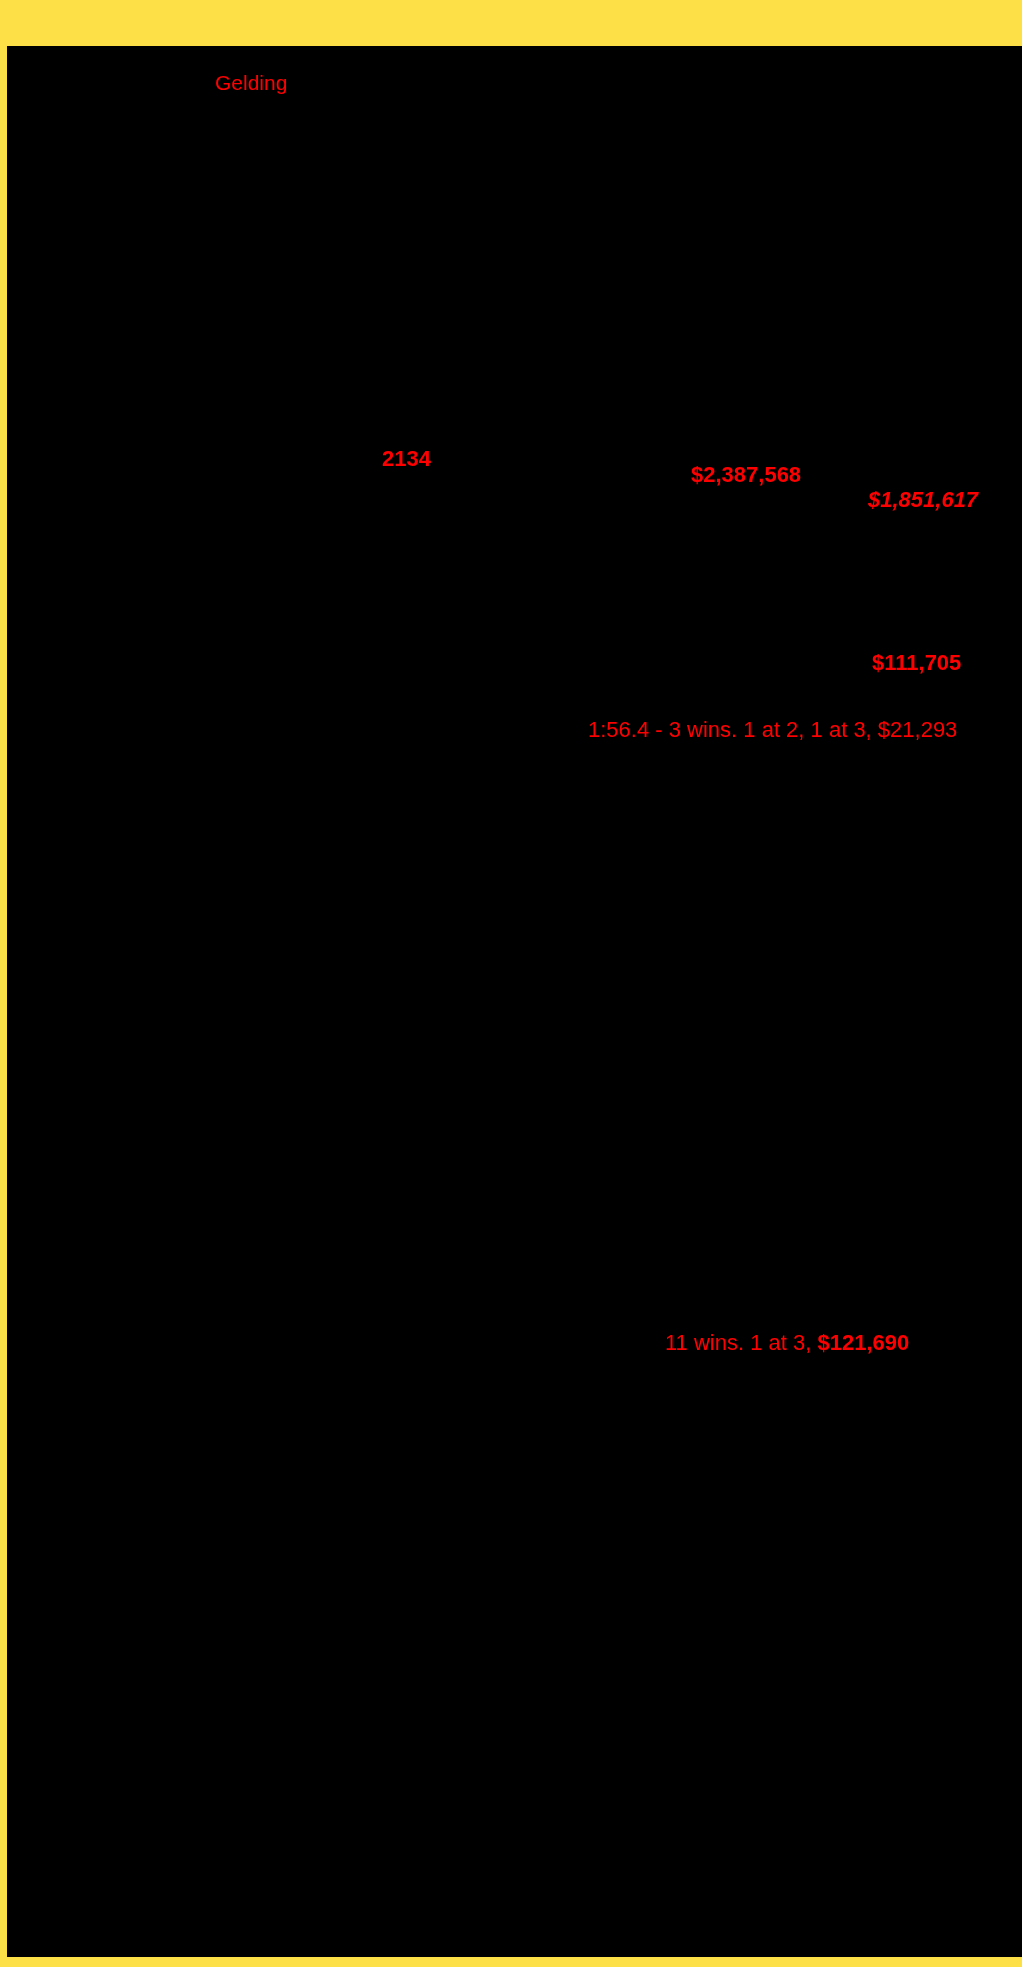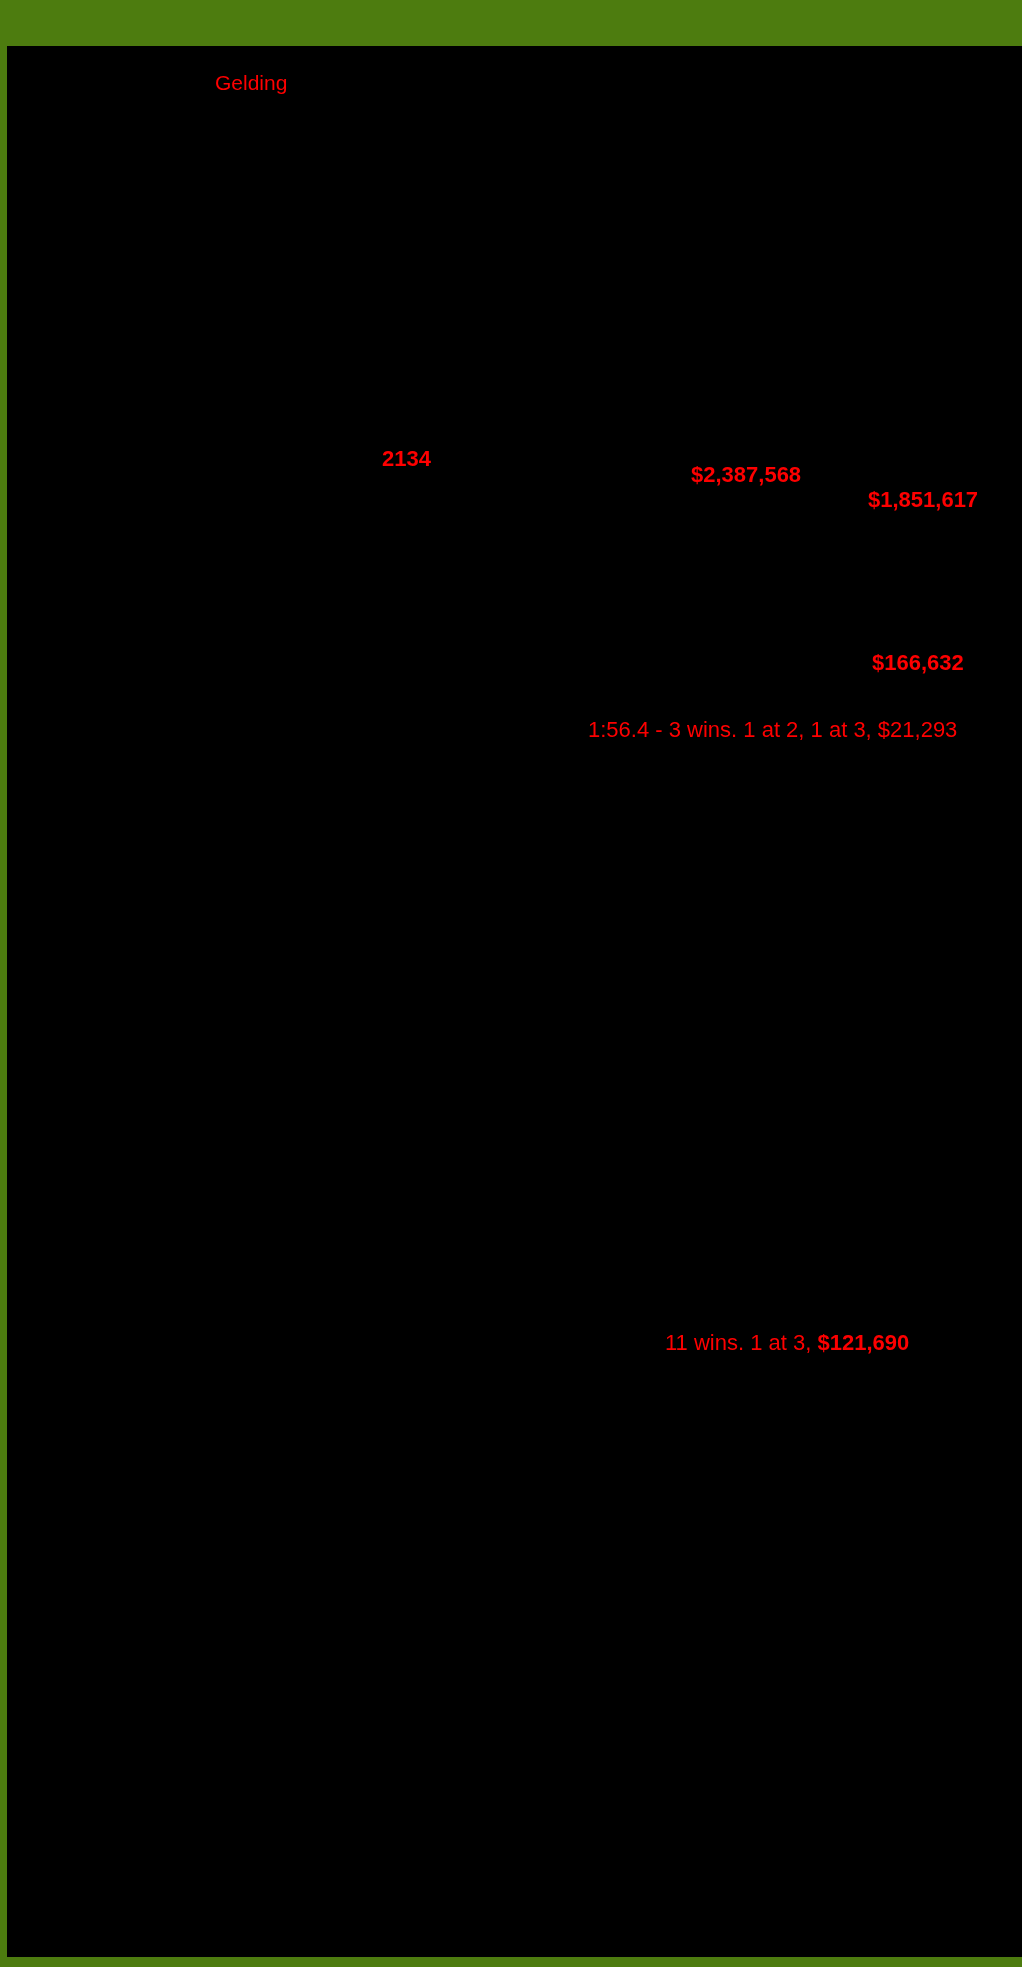--- a/index.html
+++ b/index.html
@@ -4,21 +4,21 @@
 <style>
   html, body {
     margin: 0;
     padding: 0;
     background: #ffffff;
   }
   .screen {
     position: relative;
     width: 1022px;
     height: 1967px;
-    background: #4d7c0f;
+    background: #fde047;
     overflow: hidden;
     font-family: "Liberation Sans", "DejaVu Sans", sans-serif;
   }
   .black-canvas {
     position: absolute;
     left: 7px;
     top: 46px;
     width: 1015px;
     height: 1911px;
     background: var(--canvas-bg, #000000);
@@ -38,23 +38,23 @@
 
 <div class="screen">
   <div class="black-canvas">
 
     <span class="red-text sm" style="left:208px; top:24px;">Gelding</span>
 
     <span class="red-text b" style="left:375px; top:392px;margin-top:8px;">2134</span>
 
     <span class="red-text b" style="left:684px; top:416px;">$2,387,568</span>
 
-    <span class="red-text b" style="left:861px; top:441px;">$1,851,617</span>
+    <span class="red-text b" style="left:861px; top:441px;font-style:italic;">$1,851,617</span>
 
-    <span class="red-text b" style="left:865px; top:604px;">$166,632</span>
+    <span class="red-text b" style="left:865px; top:604px;">$111,705</span>
 
     <span class="red-text" style="left:581px; top:654px;margin-top:17px;">1:56.4 - 3 wins. 1 at 2, 1 at 3, $21,293</span>
 
     <span class="red-text" style="left:658px; top:1284px;"><span>11 wins. 1 at 3, </span><span class="b">$121,690</span></span>
 
 
   </div>
 </div>
 
 </body></html>

